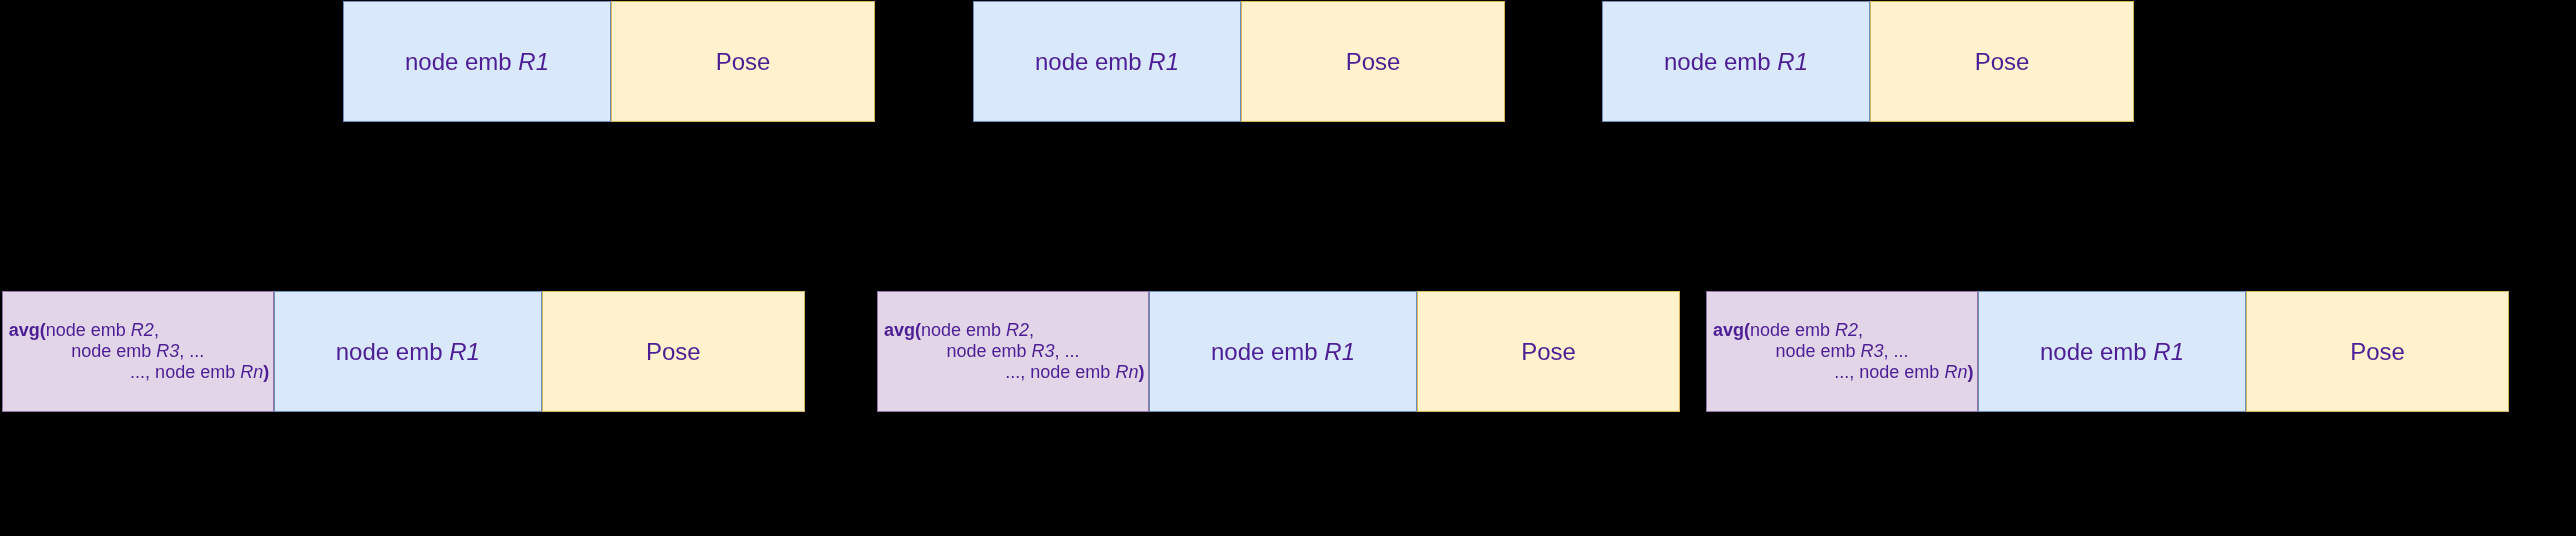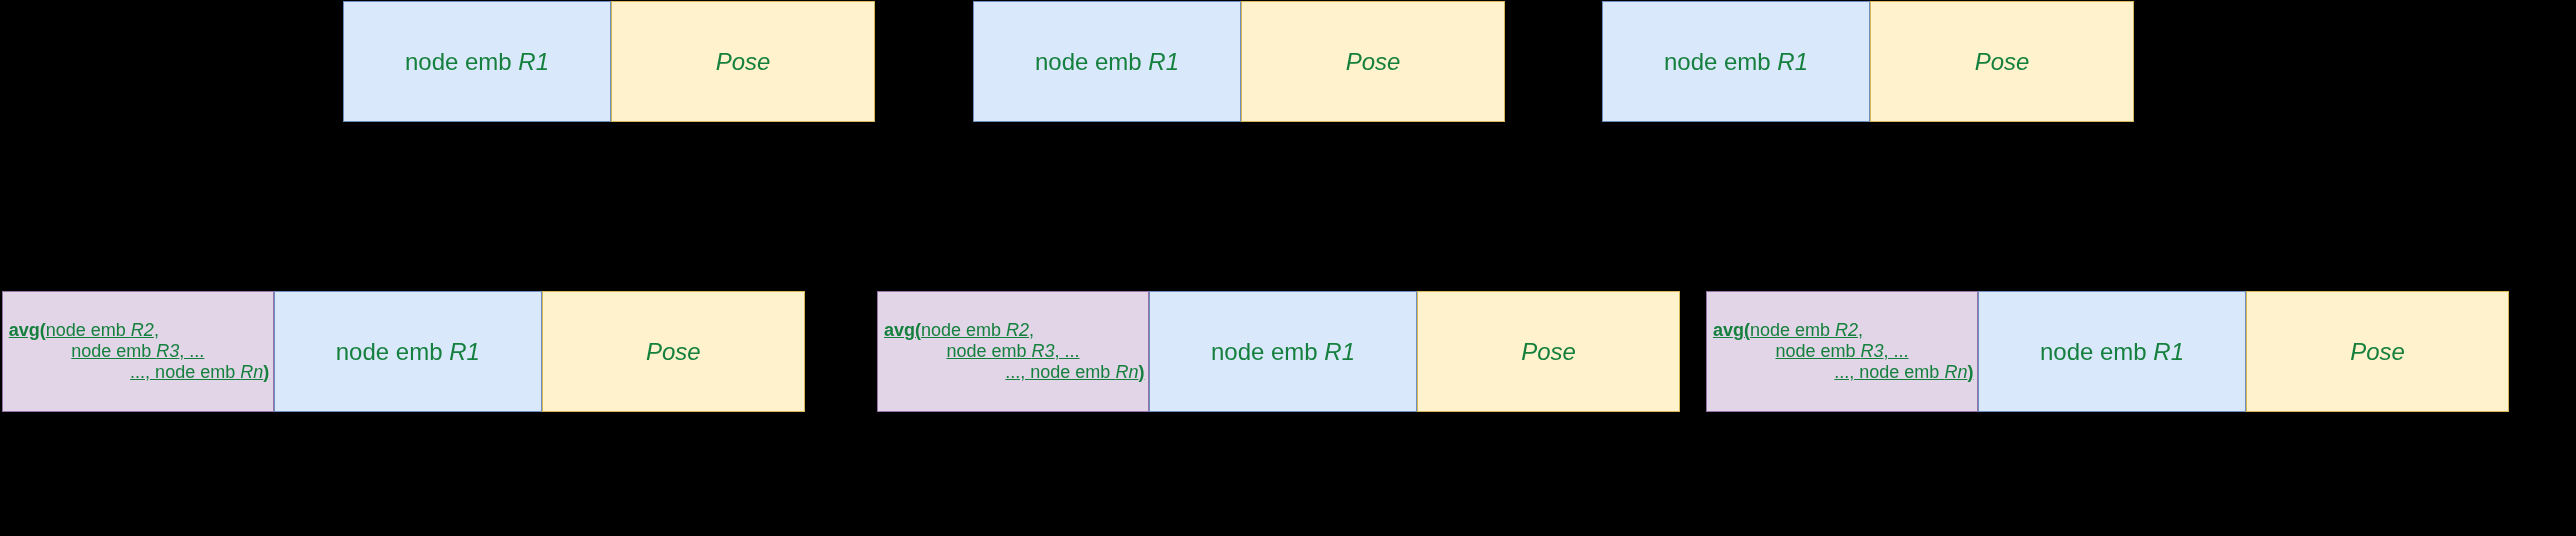--- a/index.html
+++ b/index.html
@@ -30,43 +30,41 @@
     align-items: stretch;
     height: 121px;
   }
 
   .cell {
     box-sizing: border-box;
     display: flex;
     align-items: center;
     justify-content: center;
     text-align: center;
-    color: #15803d;
+    color: #4c1d95;
     line-height: 1.15;
   }
 
   .cell-node {
     background: #dae8fc;
     border: 1.8px solid #6c8ebf;
     font-size: 24px;
   }
 
   .cell-pose {
     background: #fff2cc;
     border: 1.8px solid #d6b656;
     font-size: 24px;
-    font-style: italic;
   }
 
   .cell-avg {
     background: #e1d5e7;
     border: 1.8px solid #9673a6;
     font-size: 18px;
     padding: 0 3.6px;
-    text-decoration: underline;
   }
 
   .cell-avg .avg-text {
     display: block;
     width: 100%;
   }
 
   .ital { font-style: italic; }
   .bold { font-weight: bold; }
 

